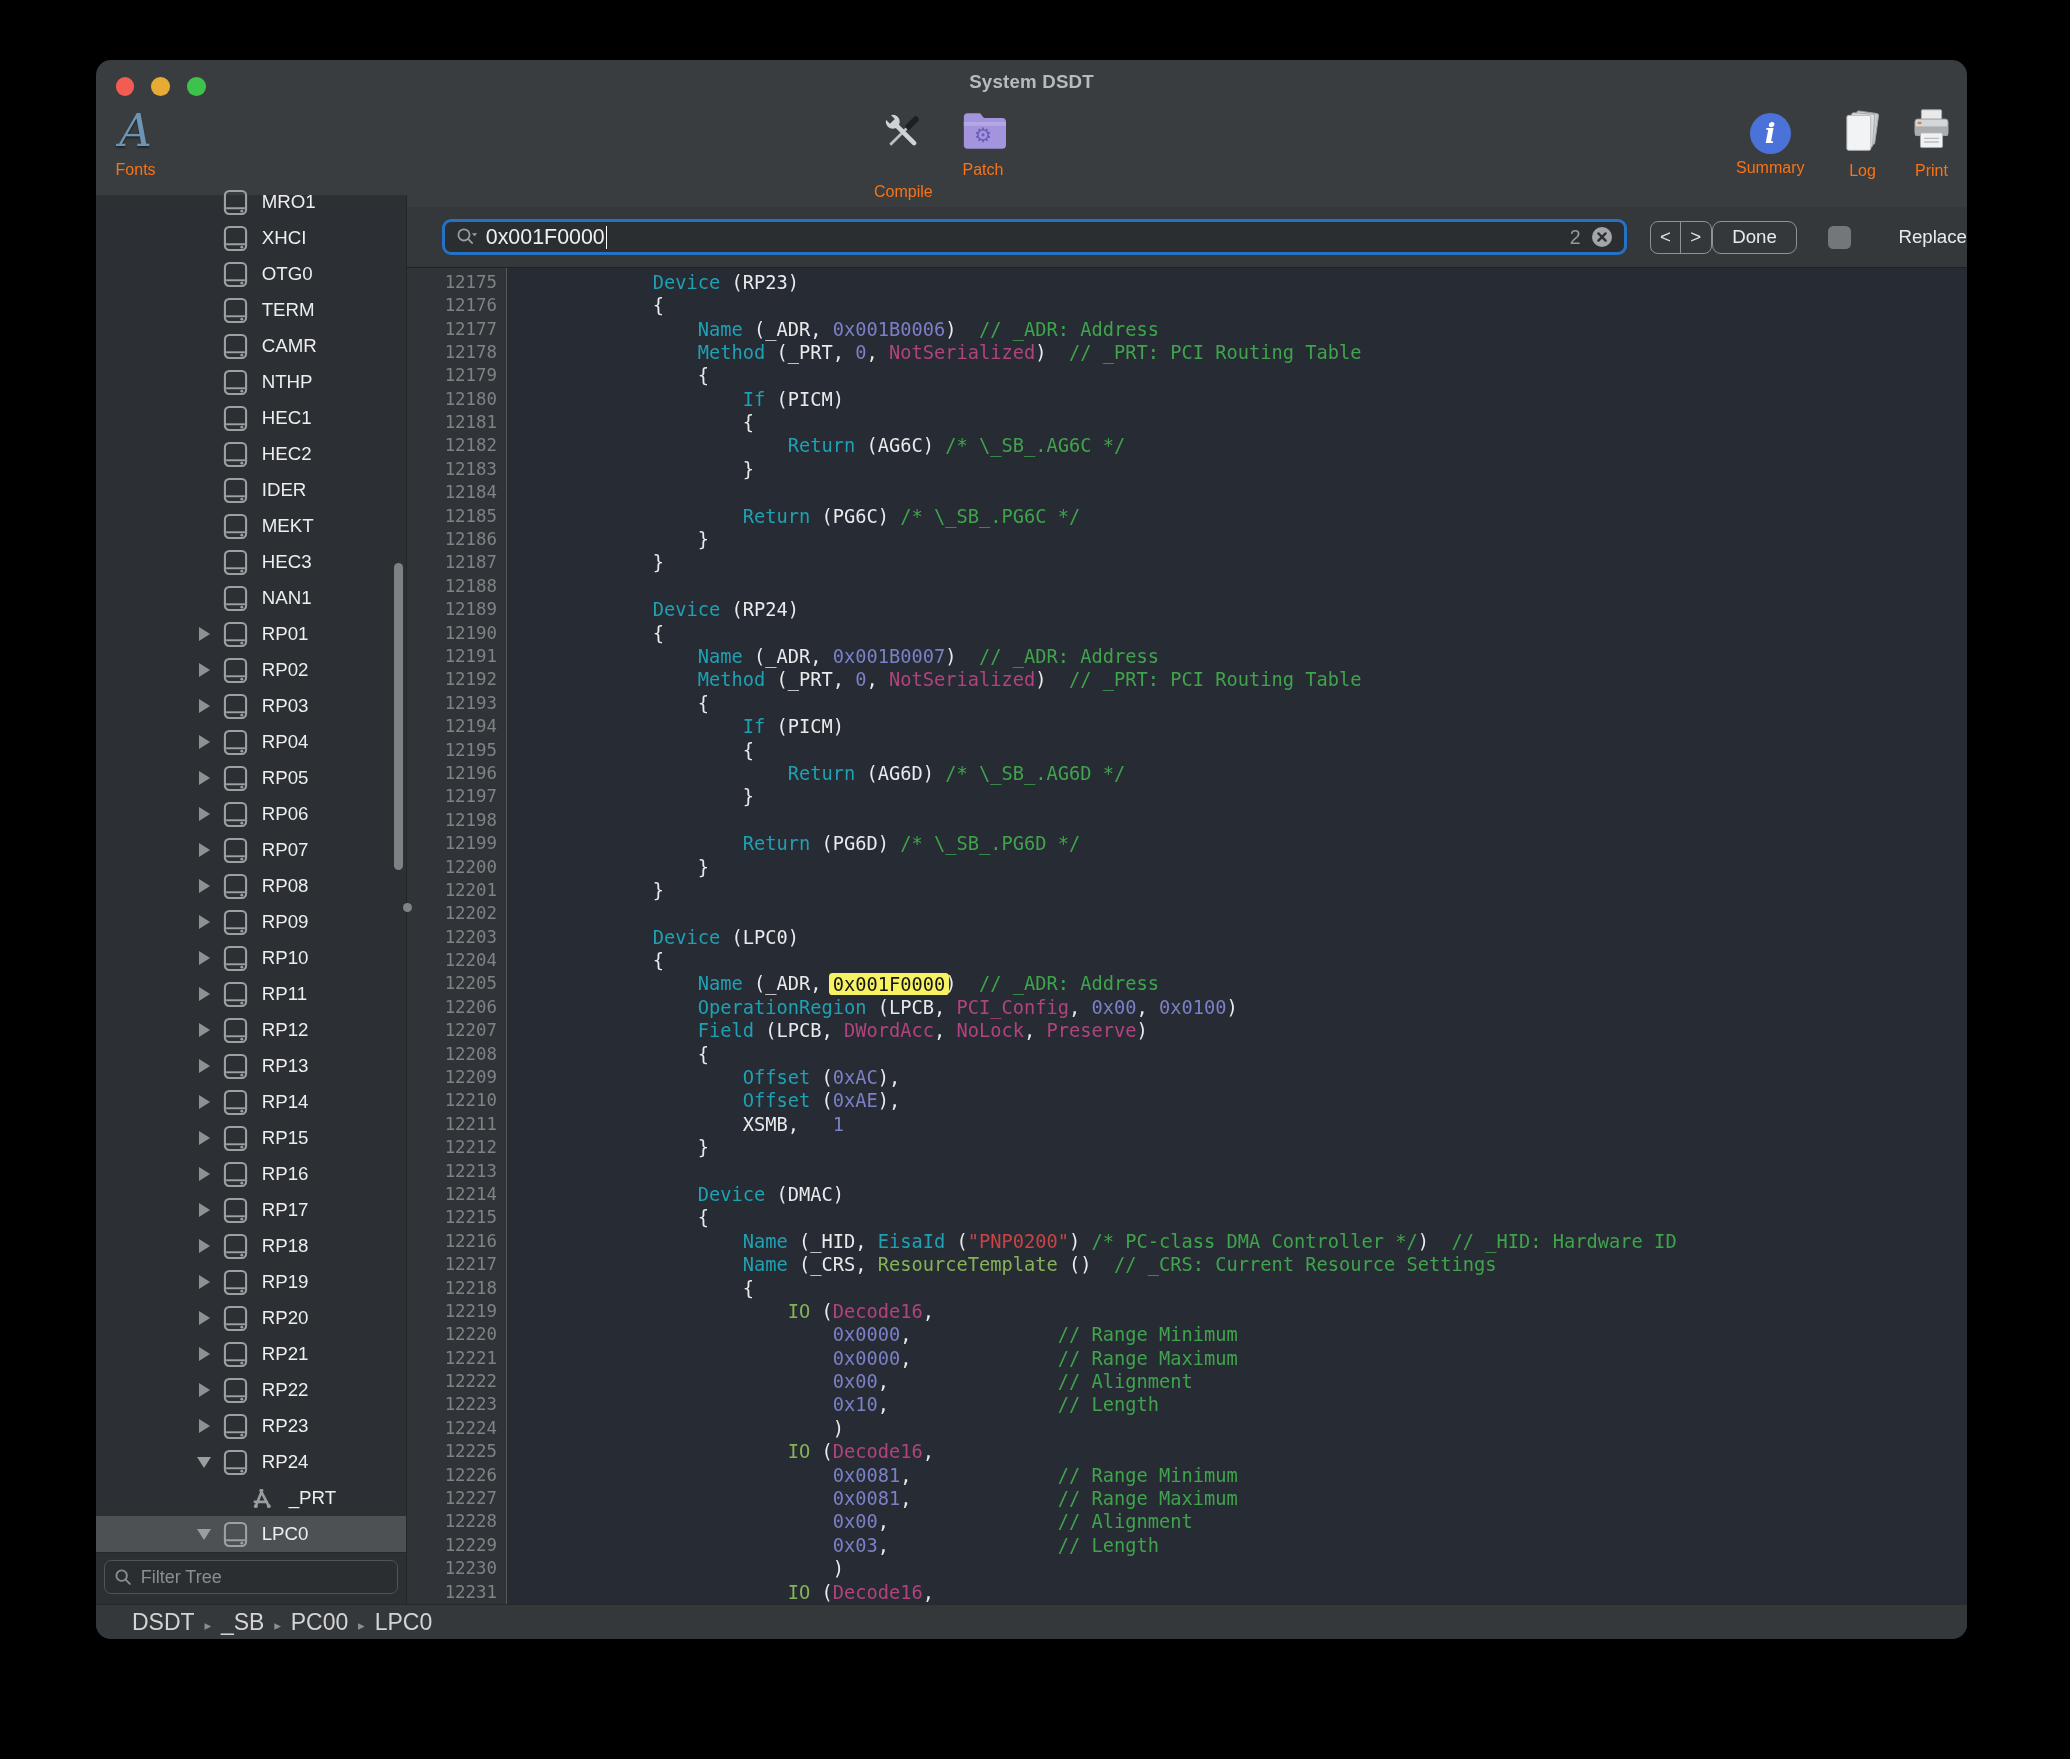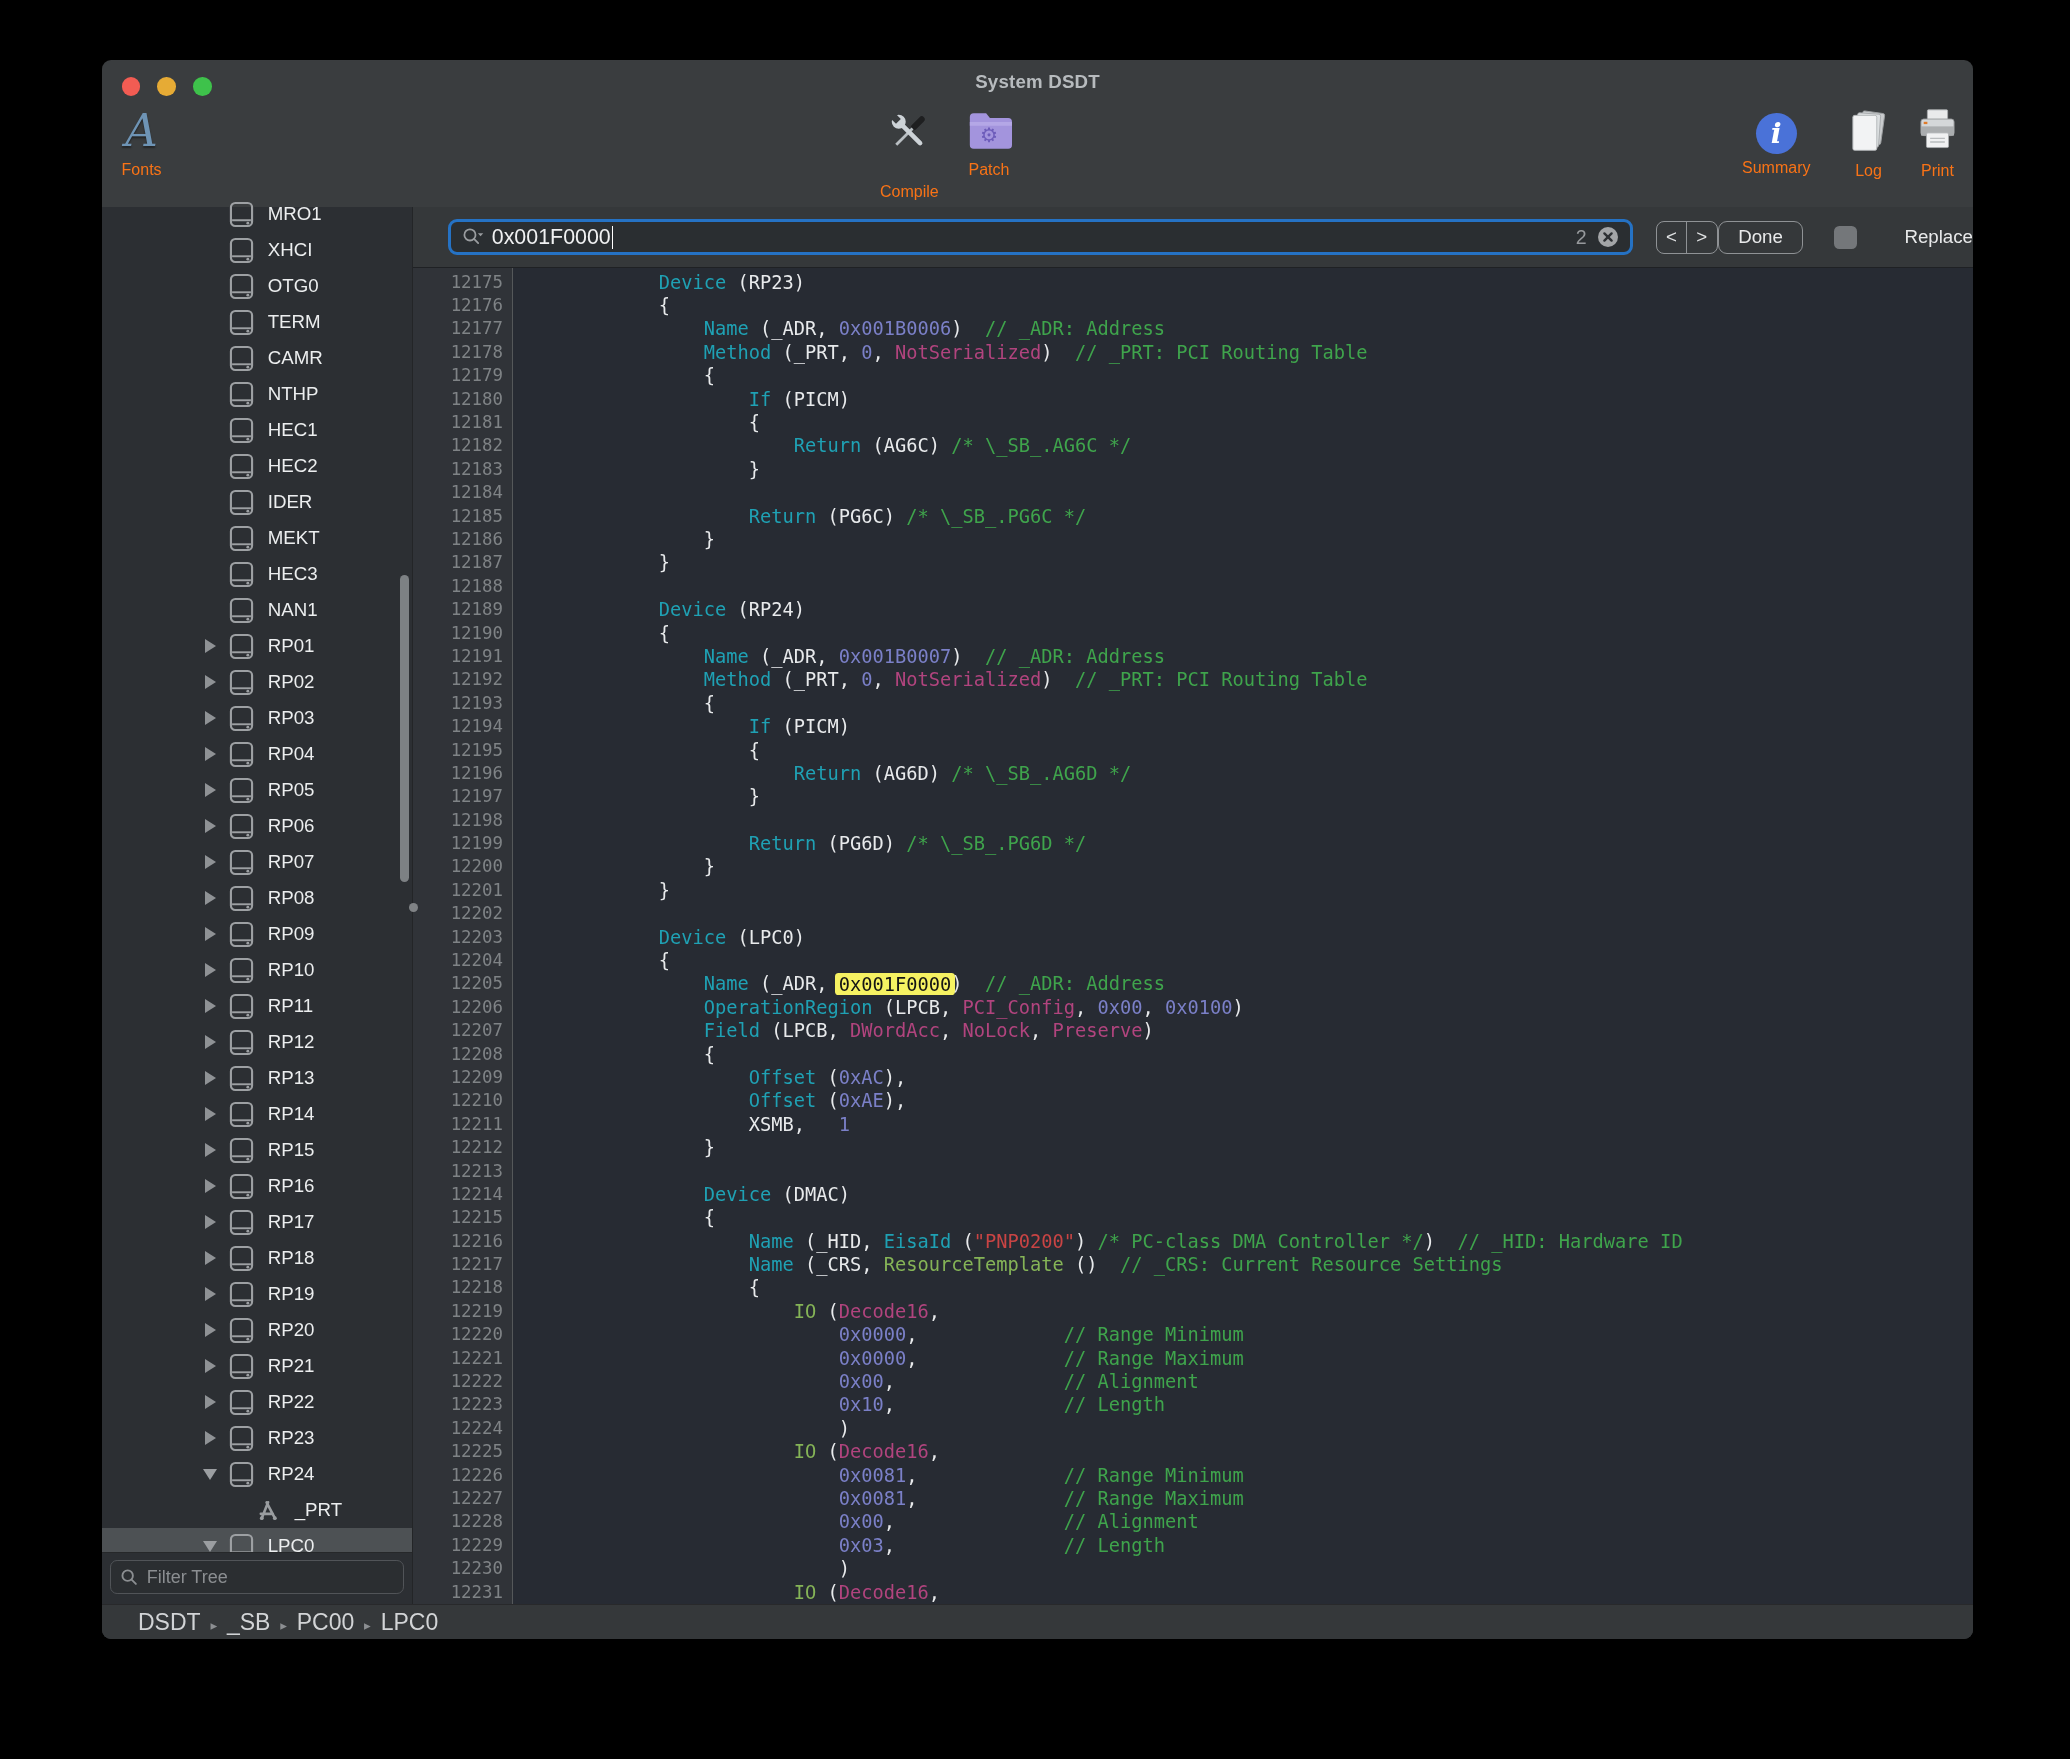--- a/index.html
+++ b/index.html
@@ -2,36 +2,36 @@
 <html style="--kw: #1fa1b4; --num: #7b80c8; --mag: #b1447e; --com: #3fa44c; --str: #c94444; --mac: #85b457; --plain: #e8eaec; --hlbg: #f6f262; --hltx: #141414; --ring: #2572c4;font-size:14.3px"><head>
 <meta charset="utf-8">
 <style>
   :root{
     --kw:#1fa1b4; --num:#7b80c8; --mag:#b1447e; --com:#3fa44c; --str:#c94444;
     --mac:#85b457; --plain:#e8eaec; --hlbg:#f6f262; --hltx:#141414; --ring:#2572c4;
   }
   *{margin:0;padding:0;box-sizing:border-box;}
   html,body{width:2071px;height:1759px;background:#000;font-family:"Liberation Sans",sans-serif;overflow:hidden;}
   .screen{position:relative;width:2071px;height:1759px;background:#000;}
-  .window{position:absolute;left:102px;top:60px;width:1871px;height:1579px;background:#3a3d3f;border-radius:9px;overflow:hidden;box-shadow:0 0 0 0.9px rgba(0,0,0,.45),0 21.4px 62px rgba(0,0,0,.65);}
+  .window{position:absolute;left:96px;top:60px;width:1871px;height:1579px;background:#3a3d3f;border-radius:15px;overflow:hidden;box-shadow:0 0 0 0.9px rgba(0,0,0,.45),0 21.4px 62px rgba(0,0,0,.65);}
   
   .titlebar{position:relative;height:39px;}
   .traffic{position:absolute;top:17px;width:18.7px;height:18.7px;border-radius:50%;}
   .t-close{left:19.6px;background:#f25c53;}
   .t-min{left:55px;background:#e6ab35;}
   .t-zoom{left:91px;background:#3ec24b;}
   .wtitle{position:absolute;left:0;right:0;top:10.7px;text-align:center;font-size:18.7px;color:#b7bbbe;font-weight:700;letter-spacing:0.2px;}
   
   .toolbar{position:relative;height:108px;}
   .titem{position:absolute;display:flex;flex-direction:column;align-items:center;gap:5.3px;cursor:default;}
   .tlabel2{font-size:16px;color:#f97316;}
   .icon-fonts{font-family:"DejaVu Serif",serif;font-style:italic;font-size:45px;line-height:50px;color:#6e94b5;text-shadow:0 1.8px 1.8px rgba(0,0,0,.4);}
   .icon-summary{display:flex;align-items:center;justify-content:center;width:41px;height:41px;margin-top:4.5px;border-radius:50%;background:#4a72d8;color:#fff;font-family:"DejaVu Serif",serif;font-style:italic;font-size:28.5px;font-weight:700;}
   
-  .contentrow{position:absolute;left:0;top:147px;right:0;bottom:35px;display:flex;}
+  .contentrow{position:absolute;left:0;top:147px;right:0;bottom:35px;display:flex;align-items:flex-end;}
   .sidebar{position:relative;width:311px;background:#2c2f33;border-right:0.9px solid #232527;display:flex;flex-direction:column;}
   .tree{flex:1;overflow:hidden;margin-top:-10.7px;}
   .trow{display:flex;align-items:center;height:36px;padding-left:93px;white-space:nowrap;}
   .trow.sel{background:#4d5154;}
   .tri{width:30px;display:flex;justify-content:center;align-items:center;flex:none;}
   .tri-r::before{content:"";display:block;width:0;height:0;border-left:11.6px solid #8f9295;border-top:7.1px solid transparent;border-bottom:7.1px solid transparent;}
   .tri-d::before{content:"";display:block;width:0;height:0;border-top:11.6px solid #9b9ea1;border-left:7.1px solid transparent;border-right:7.1px solid transparent;}
   .ticon{width:32px;display:flex;justify-content:center;align-items:center;flex:none;}
   .m-ind{margin-left:27px;}
   .tlabel{margin-left:10.7px;font-size:18.7px;color:#eceeef;font-weight:500;}

